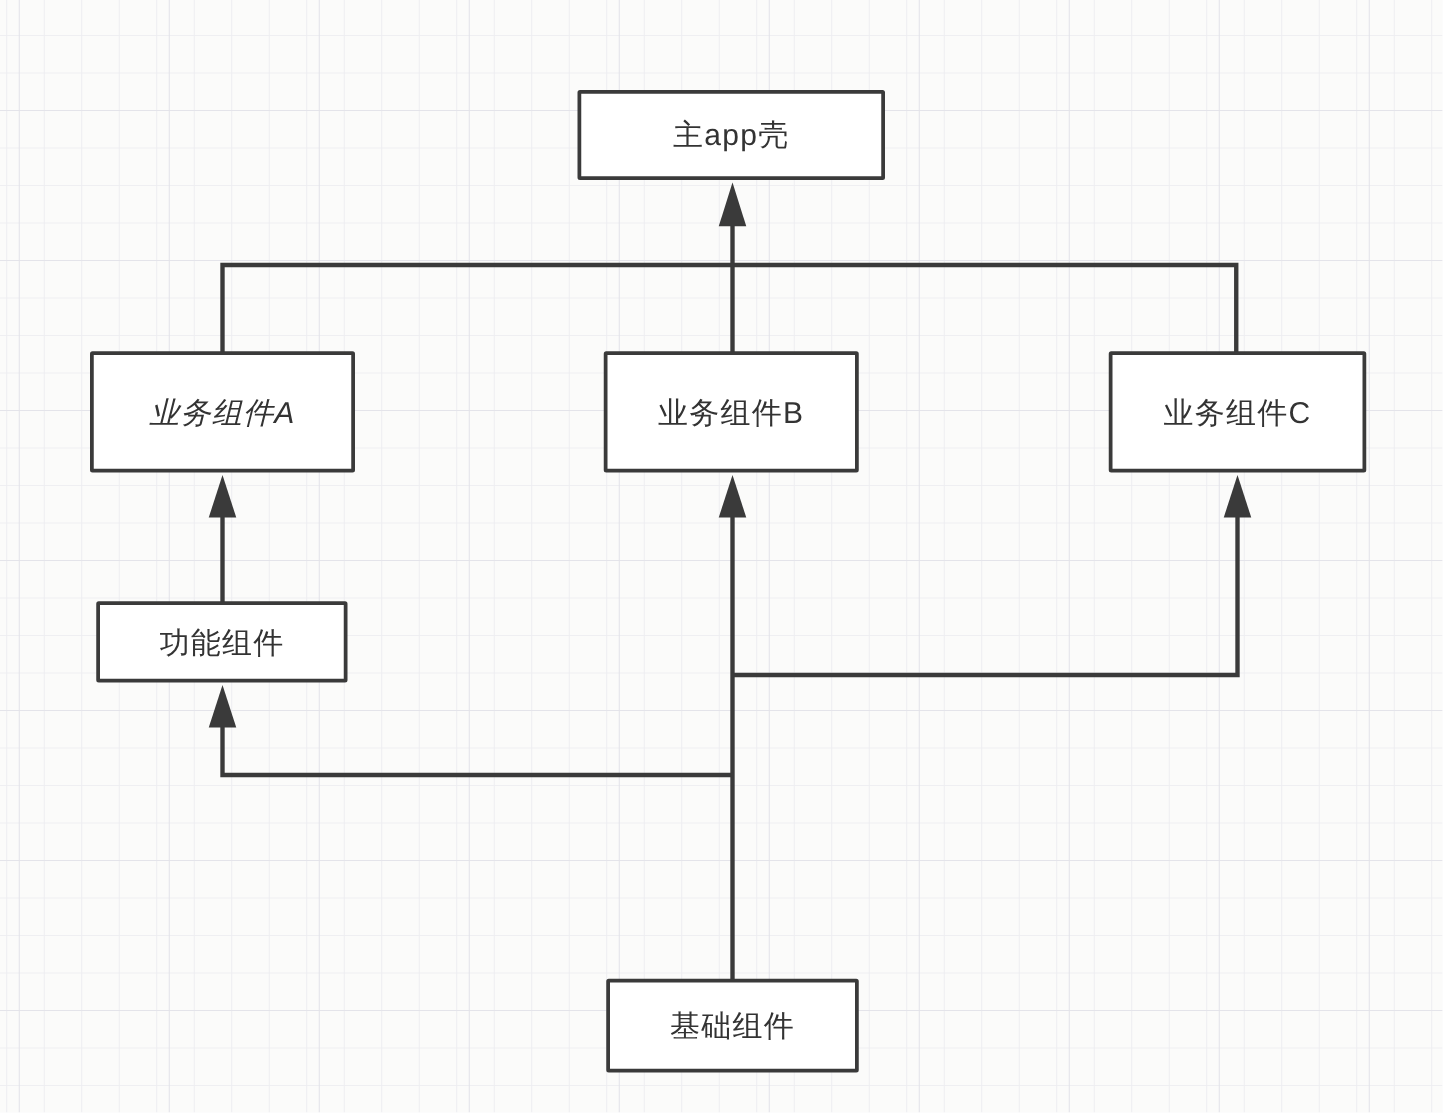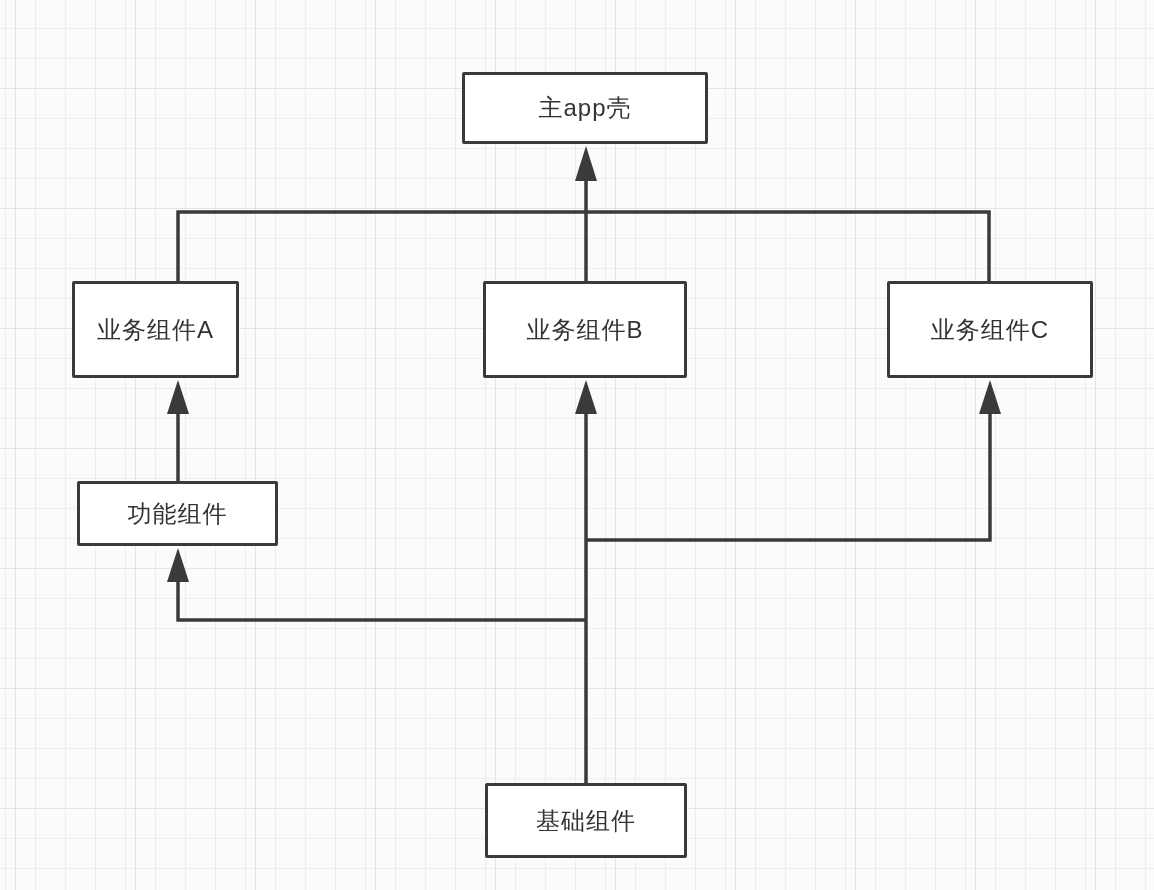--- a/index.html
+++ b/index.html
@@ -42,21 +42,21 @@
     border-radius: 2px;
     display: flex;
     align-items: center;
     justify-content: center;
     color: #333333;
     font-size: 24px;
     letter-spacing: 1px;
     cursor: default;
   }
   .node-app-shell { left: 462px; top: 72px;  width: 246px; height: 72px; }
-  .node-biz-a     { left: 72px;  top: 281px; width: 167px; height: 97px; }
+  .node-biz-a     { left: 72px;  top: 281px; width: 212px; height: 97px; font-style: italic; }
   .node-biz-b     { left: 483px; top: 281px; width: 204px; height: 97px; }
   .node-biz-c     { left: 887px; top: 281px; width: 206px; height: 97px; }
   .node-func      { left: 77px;  top: 481px; width: 201px; height: 65px; }
   .node-base      { left: 485px; top: 783px; width: 202px; height: 75px; }
 </style>
 </head>
 <body>
 
 <div class="canvas">
 

